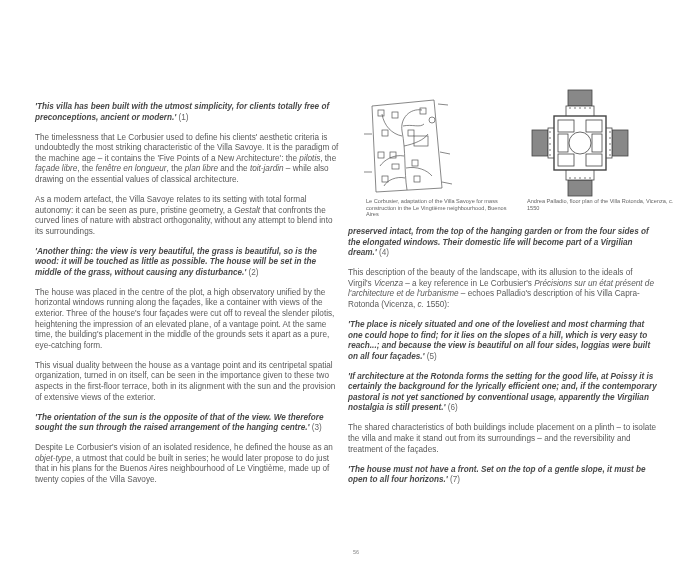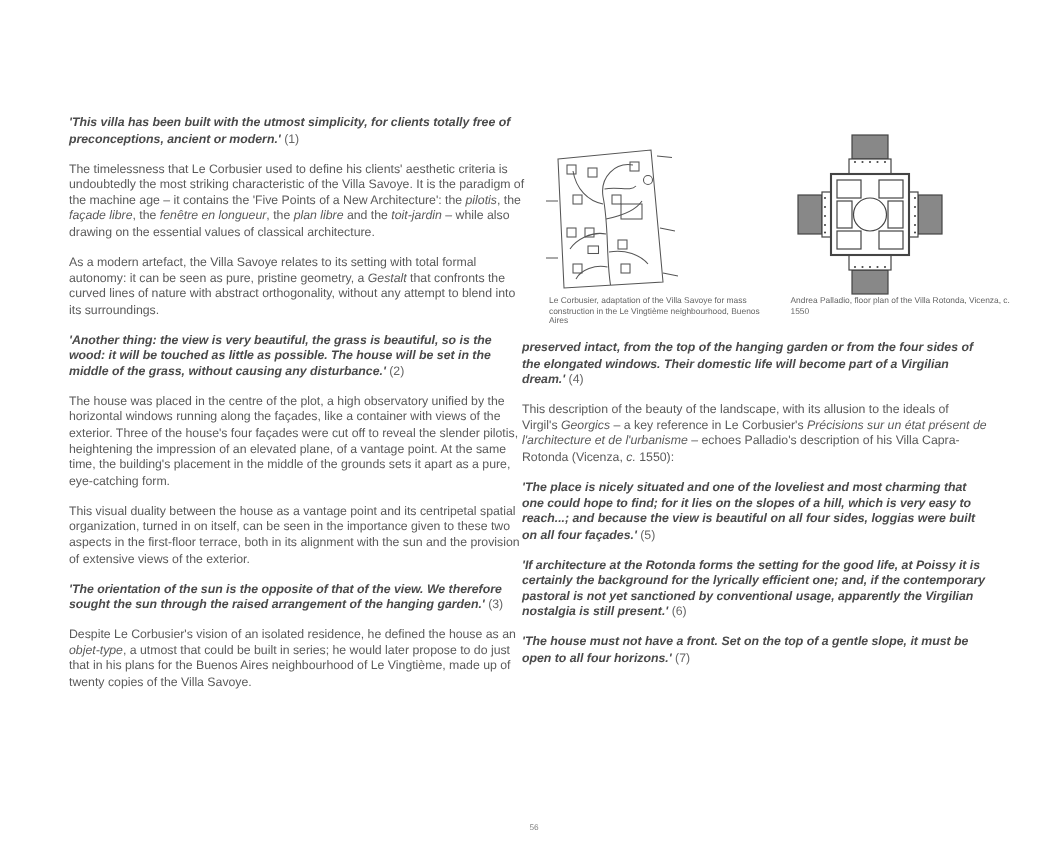--- a/index.html
+++ b/index.html
@@ -1,21 +1,21 @@
 <!DOCTYPE html>
 <html><head>
   <meta charset="utf-8">
   <style>
     html, body { margin: 0; padding: 0; }
     body {
       width: 700px; height: 563px; background: #ffffff; position: relative; overflow: hidden;
       font-family: "Liberation Sans", sans-serif; color: #555555;
     }
     .col { position: absolute; font-size: 8.2px; line-height: 10.6px; }
-    .col-left { left: 35px; top: 77px; width: 305px; margin-left: 11px; }
+    .col-left { left: 35px; top: 102px; width: 305px; }
     .col-right { left: 348px; top: 227px; width: 310px; }
     p { margin: 0 0 9.4px 0; }
     .quote { font-style: italic; font-weight: bold; color: #4a4a4a; }
     .quote .ref { font-style: normal; font-weight: normal; color: #666; }
     .body-text { color: #5a5a5a; }
     em { font-style: italic; }
     .figure { position: absolute; }
     .fig-sketch { left: 362px; top: 96px; width: 100px; height: 100px; }
     .fig-plan { left: 530px; top: 88px; width: 100px; height: 100px; }
     .caption { position: absolute; font-size: 5.6px; line-height: 6.6px; color: #666; }
@@ -32,21 +32,21 @@
   <p class="body-text"><span>The timelessness that Le Corbusier used to define his clients' aesthetic criteria is undoubtedly the most striking characteristic of the Villa Savoye. It is the paradigm of the machine age – it contains the 'Five Points of a New Architecture': the </span><em>pilotis</em><span>, the </span><em>façade libre</em><span>, the </span><em>fenêtre en longueur</em><span>, the </span><em>plan libre</em><span> and the </span><em>toit-jardin</em><span> – while also drawing on the essential values of classical architecture.</span></p>
 
   <p class="body-text"><span>As a modern artefact, the Villa Savoye relates to its setting with total formal autonomy: it can be seen as pure, pristine geometry, a </span><em>Gestalt</em><span> that confronts the curved lines of nature with abstract orthogonality, without any attempt to blend into its surroundings.</span></p>
 
   <p class="quote"><span>'Another thing: the view is very beautiful, the grass is beautiful, so is the wood: it will be touched as little as possible. The house will be set in the middle of the grass, without causing any disturbance.'</span> <span class="ref">(2)</span></p>
 
   <p class="body-text">The house was placed in the centre of the plot, a high observatory unified by the horizontal windows running along the façades, like a container with views of the exterior. Three of the house's four façades were cut off to reveal the slender pilotis, heightening the impression of an elevated plane, of a vantage point. At the same time, the building's placement in the middle of the grounds sets it apart as a pure, eye-catching form.</p>
 
   <p class="body-text">This visual duality between the house as a vantage point and its centripetal spatial organization, turned in on itself, can be seen in the importance given to these two aspects in the first-floor terrace, both in its alignment with the sun and the provision of extensive views of the exterior.</p>
 
-  <p class="quote"><span>'The orientation of the sun is the opposite of that of the view. We therefore sought the sun through the raised arrangement of the hanging garden.'</span> <span class="ref">(3)</span></p>
+  <p class="quote"><span>'The orientation of the sun is the opposite of that of the view. We therefore sought the sun through the raised arrangement of the hanging centre.'</span> <span class="ref">(3)</span></p>
 
   <p class="body-text"><span>Despite Le Corbusier's vision of an isolated residence, he defined the house as an </span><em>objet-type</em><span>, a utmost that could be built in series; he would later propose to do just that in his plans for the Buenos Aires neighbourhood of Le Vingtième, made up of twenty copies of the Villa Savoye.</span></p>
 
 </div>
 
 <div class="figure fig-sketch">
   <svg width="100" height="100" viewBox="0 0 100 100">
     <g fill="none" stroke="#555" stroke-width="0.7">
       <path d="M10,10 L72,4 L80,92 L14,96 Z"></path>
       <path d="M45,94 C42,75 44,55 40,35 C38,22 48,12 60,14"></path>
@@ -118,24 +118,25 @@
     </g>
   </svg>
 </div>
 
 <div class="caption cap-left">Le Corbusier, adaptation of the Villa Savoye for mass construction in the Le Vingtième neighbourhood, Buenos Aires</div>
 <div class="caption cap-right">Andrea Palladio, floor plan of the Villa Rotonda, Vicenza, c. 1550</div>
 
 <div class="col col-right">
   <p class="quote"><span>preserved intact, from the top of the hanging garden or from the four sides of the elongated windows. Their domestic life will become part of a Virgilian dream.'</span> <span class="ref">(4)</span></p>
 
-  <p class="body-text"><span>This description of the beauty of the landscape, with its allusion to the ideals of Virgil's </span><em>Georgics</em><span> – a key reference in Le Corbusier's </span><em>Précisions sur un état présent de l'architecture et de l'urbanisme</em><span> – echoes Palladio's description of his Villa Capra-Rotonda (Vicenza, </span><em>c.</em><span> 1550):</span></p>
+  <p class="body-text"><span>This description of the beauty of the landscape, with its allusion to the ideals of Virgil's </span><em>Vicenza</em><span> – a key reference in Le Corbusier's </span><em>Précisions sur un état présent de l'architecture et de l'urbanisme</em><span> – echoes Palladio's description of his Villa Capra-Rotonda (Vicenza, </span><em>c.</em><span> 1550):</span></p>
 
   <p class="quote"><span>'The place is nicely situated and one of the loveliest and most charming that one could hope to find; for it lies on the slopes of a hill, which is very easy to reach...; and because the view is beautiful on all four sides, loggias were built on all four façades.'</span> <span class="ref">(5)</span></p>
 
 
   <p class="quote"><span>'If architecture at the Rotonda forms the setting for the good life, at Poissy it is certainly the background for the lyrically efficient one; and, if the contemporary pastoral is not yet sanctioned by conventional usage, apparently the Virgilian nostalgia is still present.'</span> <span class="ref">(6)</span></p>
 
+  <p class="body-text">The shared characteristics of both buildings include placement on a plinth – to isolate the villa and make it stand out from its surroundings – and the reversibility and treatment of the façades.</p>
 
   <p class="quote"><span>'The house must not have a front. Set on the top of a gentle slope, it must be open to all four horizons.'</span> <span class="ref">(7)</span></p>
 </div>
 
 <div class="page-number">56</div>
 
 </body></html>

